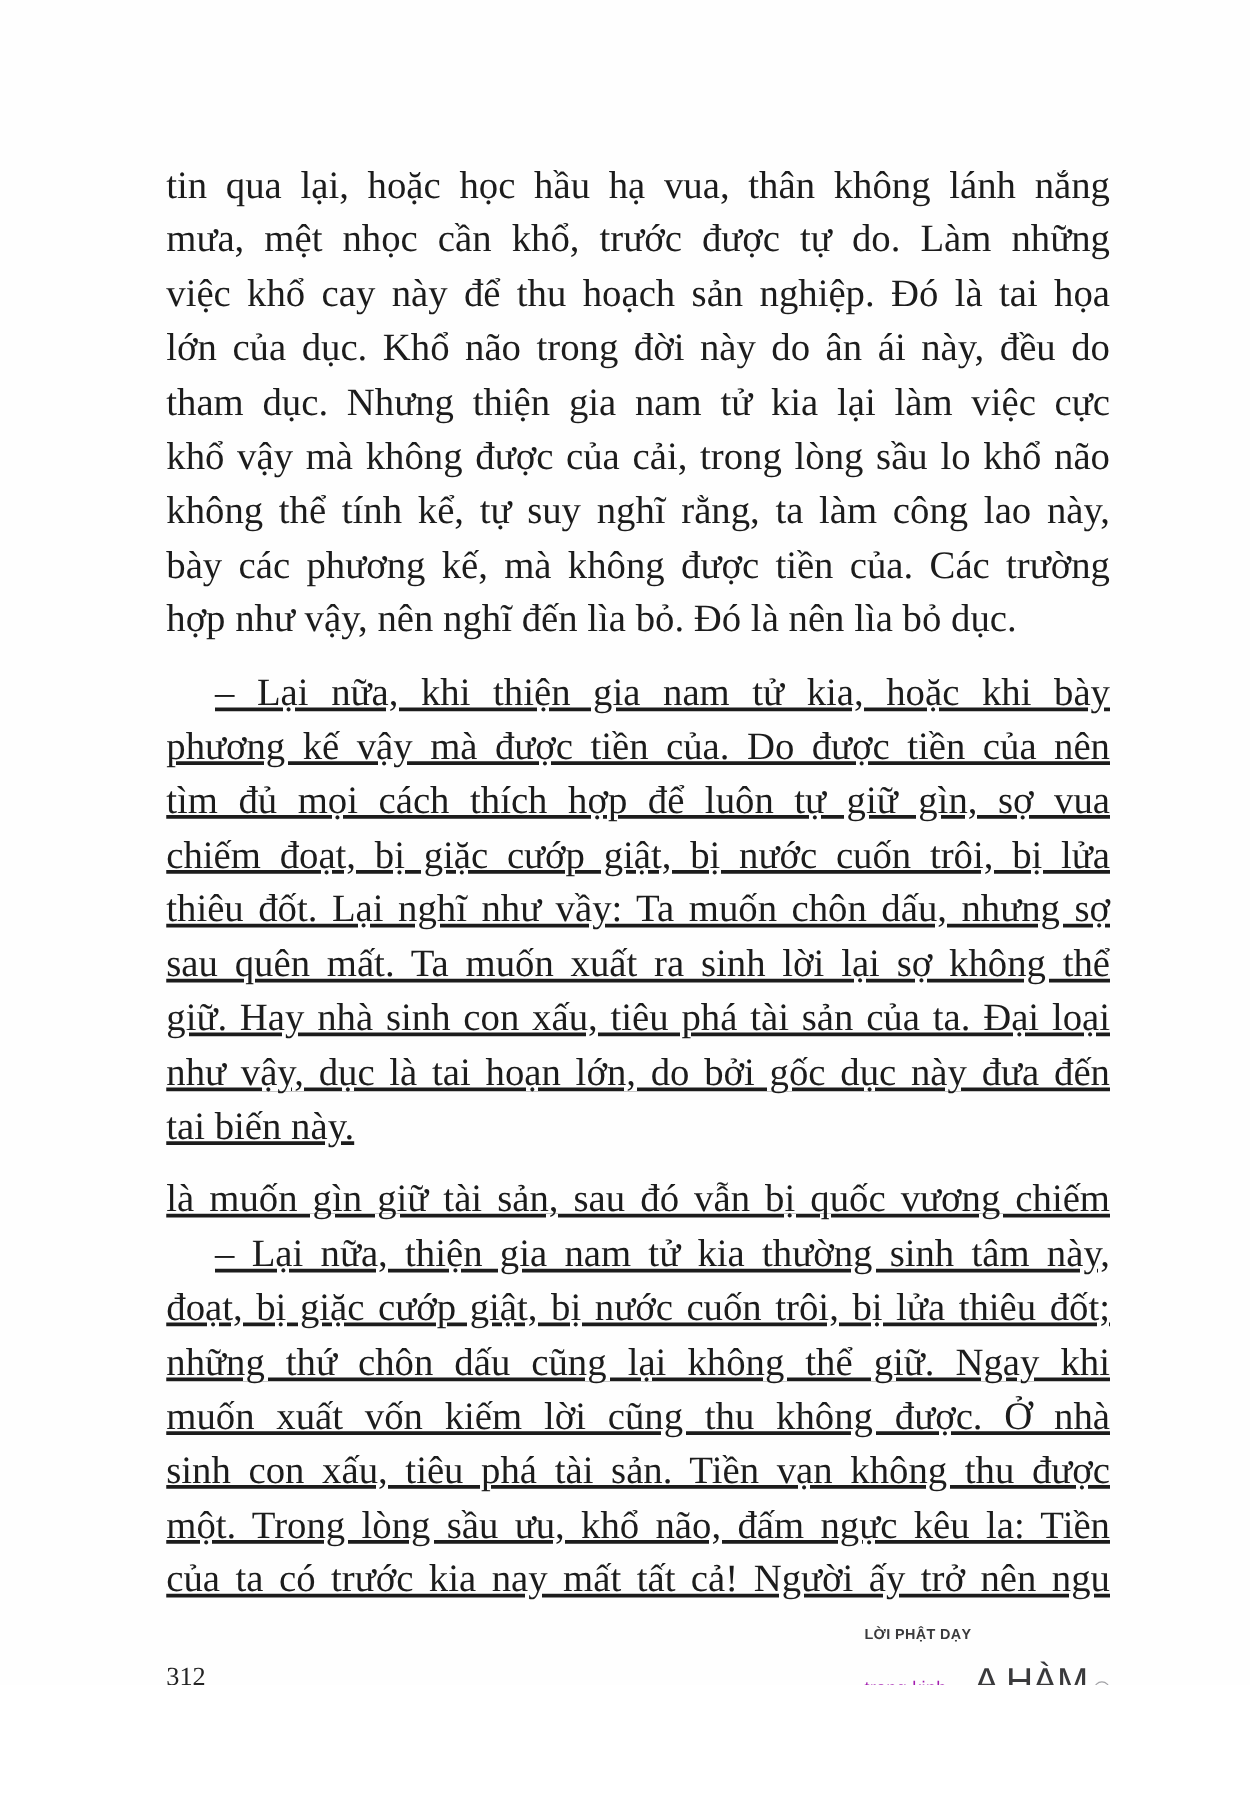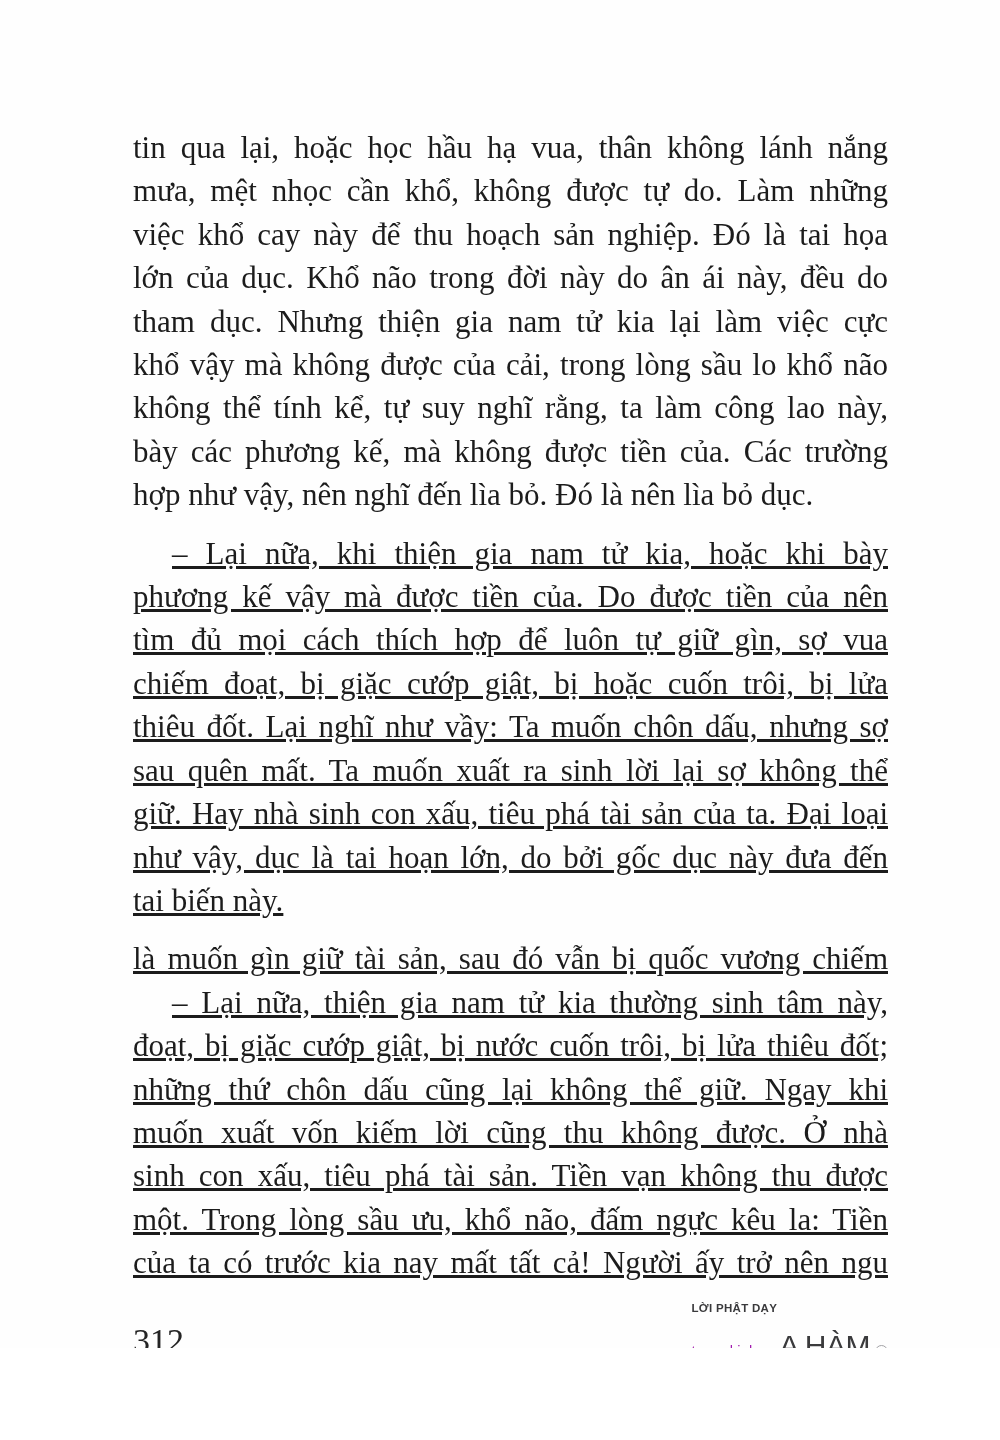--- a/index.html
+++ b/index.html
@@ -39,21 +39,21 @@
     left: 133px;
     top: 1322px;
     width: 755px;
     height: 36px;
     display: flex;
     justify-content: space-between;
     align-items: flex-end;
   }
   .page-number {
     font-family: "Liberation Serif", serif;
-    font-size: 34px;
+    font-size: 21px;
     line-height: 34px;
     color: #242424;
   }
   .publisher-logo {
     display: flex;
     align-items: flex-end;
   }
   .logo-col {
     display: flex;
     flex-direction: column;
@@ -107,34 +107,34 @@
 </style>
 </head>
 <body>
 
 <div class="page">
 
   <div class="body-text">
 
   <div class="para">
         <div class="line">tin qua lại, hoặc học hầu hạ vua, thân không lánh nắng</div>
-        <div class="line">mưa, mệt nhọc cần khổ, không được tự do. Làm những</div>
+        <div class="line">mưa, mệt nhọc cần khổ, trước được tự do. Làm những</div>
         <div class="line">việc khổ cay này để thu hoạch sản nghiệp. Đó là tai họa</div>
         <div class="line">lớn của dục. Khổ não trong đời này do ân ái này, đều do</div>
         <div class="line">tham dục. Nhưng thiện gia nam tử kia lại làm việc cực</div>
         <div class="line">khổ vậy mà không được của cải, trong lòng sầu lo khổ não</div>
         <div class="line">không thể tính kể, tự suy nghĩ rằng, ta làm công lao này,</div>
         <div class="line">bày các phương kế, mà không được tiền của. Các trường</div>
         <div class="line flush-left">hợp như vậy, nên nghĩ đến lìa bỏ. Đó là nên lìa bỏ dục.</div>
       </div>
       <div class="para">
         <div class="line indent">– Lại nữa, khi thiện gia nam tử kia, hoặc khi bày</div>
         <div class="line">phương kế vậy mà được tiền của. Do được tiền của nên</div>
         <div class="line">tìm đủ mọi cách thích hợp để luôn tự giữ gìn, sợ vua</div>
-        <div class="line">chiếm đoạt, bị giặc cướp giật, bị hoặc cuốn trôi, bị lửa</div>
+        <div class="line">chiếm đoạt, bị giặc cướp giật, bị nước cuốn trôi, bị lửa</div>
         <div class="line">thiêu đốt. Lại nghĩ như vầy: Ta muốn chôn dấu, nhưng sợ</div>
         <div class="line">sau quên mất. Ta muốn xuất ra sinh lời lại sợ không thể</div>
         <div class="line">giữ. Hay nhà sinh con xấu, tiêu phá tài sản của ta. Đại loại</div>
         <div class="line">như vậy, dục là tai hoạn lớn, do bởi gốc dục này đưa đến</div>
         <div class="line flush-left">tai biến này.</div>
       </div>
       <div class="para">
         <div class="line">là muốn gìn giữ tài sản, sau đó vẫn bị quốc vương chiếm</div>
         <div class="line indent">– Lại nữa, thiện gia nam tử kia thường sinh tâm này,</div>
         <div class="line">đoạt, bị giặc cướp giật, bị nước cuốn trôi, bị lửa thiêu đốt;</div>

